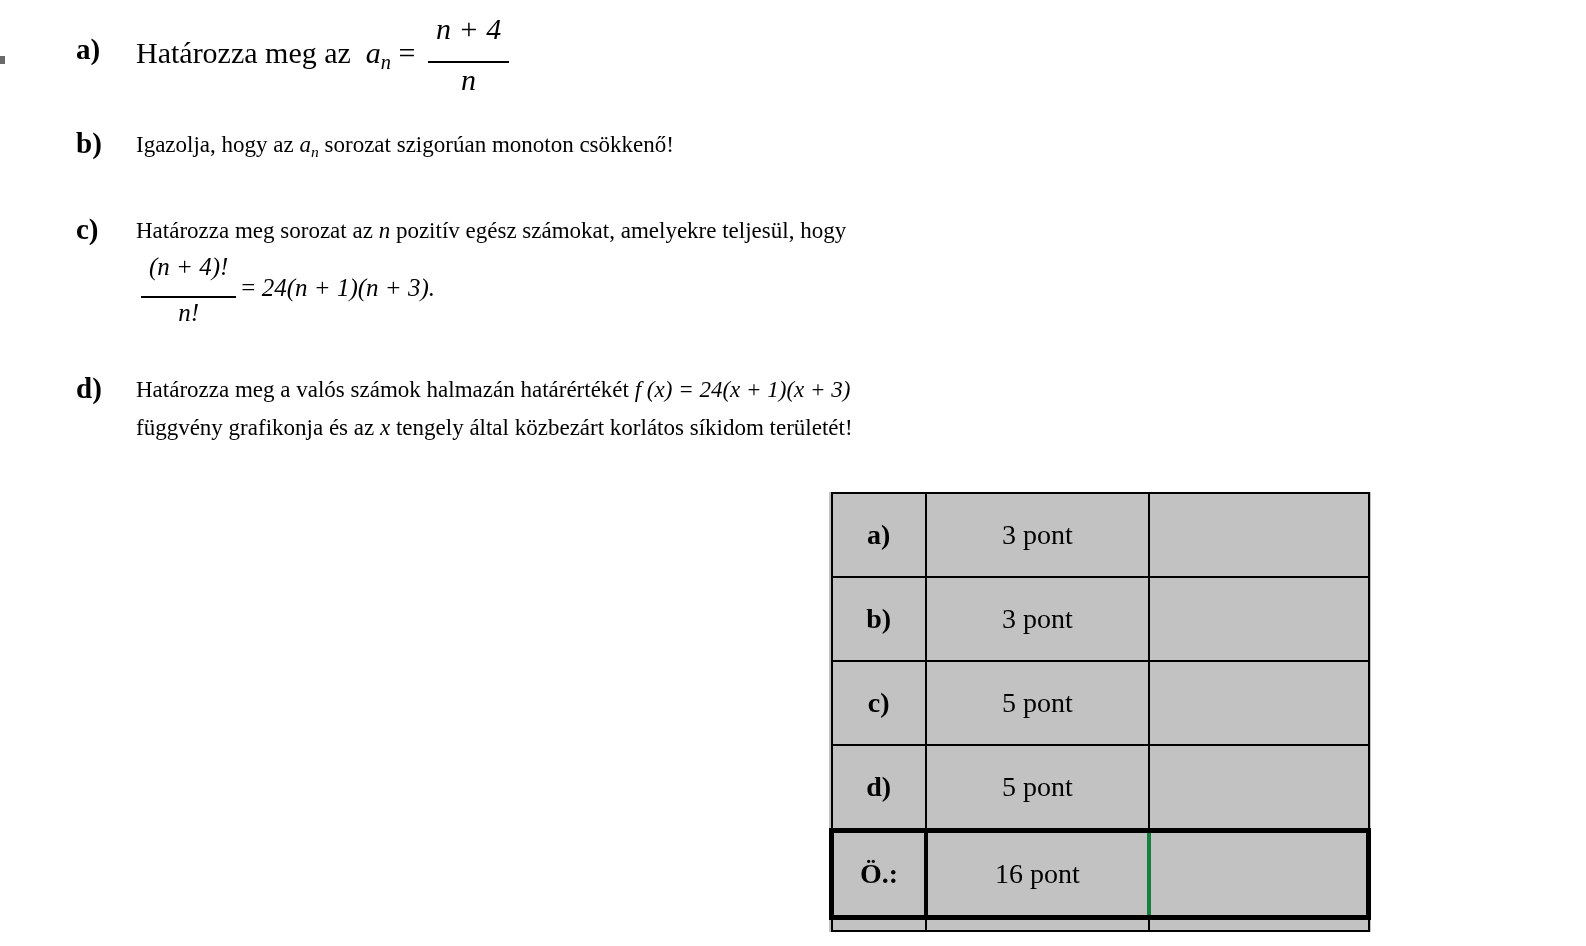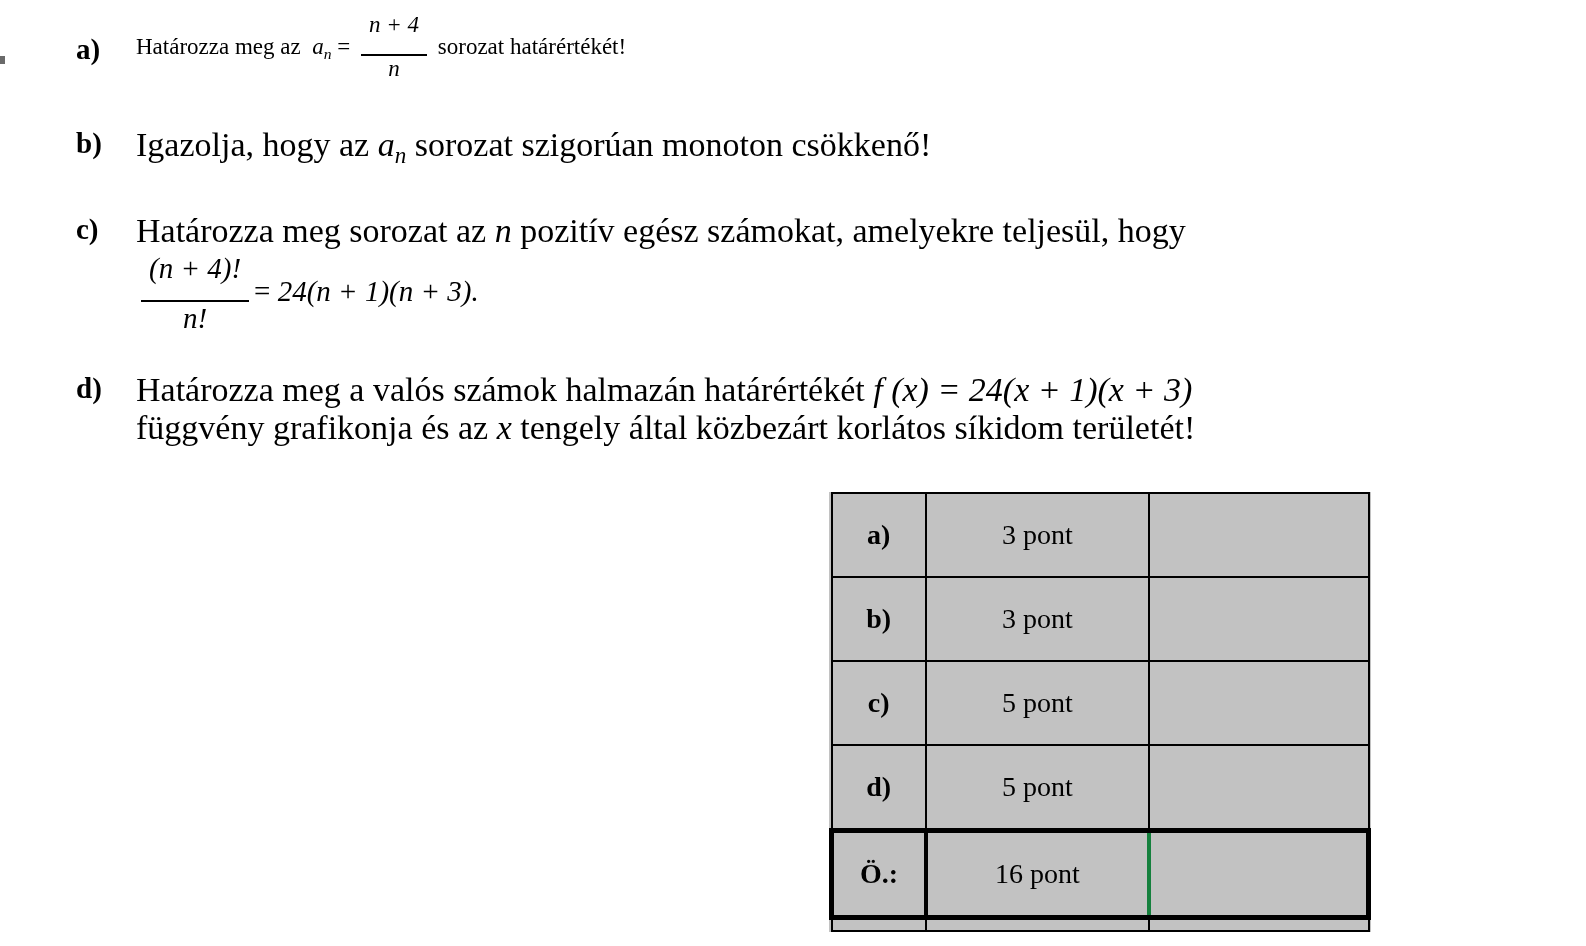--- a/index.html
+++ b/index.html
@@ -44,21 +44,21 @@
     position: absolute;
     left: 0px;
     top: 0px;
     font-weight: bold;
     font-size: 29px;
     line-height: 34px;
   }
 
   .item-body {
     margin-left: 60px;
-    font-size: 34px;
+    font-size: 23px;
     line-height: 38px;
     white-space: nowrap;
   }
 
   .item-body .line2 {
     display: block;
   }
 
   
   .mi {
@@ -101,26 +101,26 @@
   
   #item-a { top: 14px; }
   #item-b { top: 126px; }
   #item-c { top: 212px; }
   #item-d { top: 371px; }
 
   #item-a .item-label { top: 18px; }
   #item-c .item-label { top: 0px; }
   #item-d .item-label { top: 0px; }
 
-  #item-a .item-body { font-size: 23px; }
+  #item-a .item-body { font-size: 30px; }
 
   .c-eq {
     margin-left: 60px;
     margin-top: 4px;
-    font-size: 29px;
+    font-size: 25px;
     white-space: nowrap;
   }
 
   
   .score-table {
     position: absolute;
     left: 829px;
     top: 492px;
     border-collapse: collapse;
     background: #c2c2c2;
@@ -176,21 +176,21 @@
     <span class="item-label">a)</span>
     <div class="item-body">
       <span>Határozza meg az</span>&nbsp;
       <span class="eq-inline">
         <span class="mi">a</span><span class="sub">n</span>
         <span class="mo">=</span>
         <span class="frac">
           <span class="num mi">n + 4</span>
           <span class="den mi">n</span>
         </span>
-      </span>&nbsp;<span>sorozat határértékét!</span>
+      </span>&nbsp;
     </div>
   </div>
 
   <div class="item" id="item-b">
     <span class="item-label">b)</span>
     <div class="item-body">
       <span>Igazolja, hogy az</span>
       <span class="mi">a</span><span class="sub">n</span>
       <span>sorozat szigorúan monoton csökkenő!</span>
     </div>

